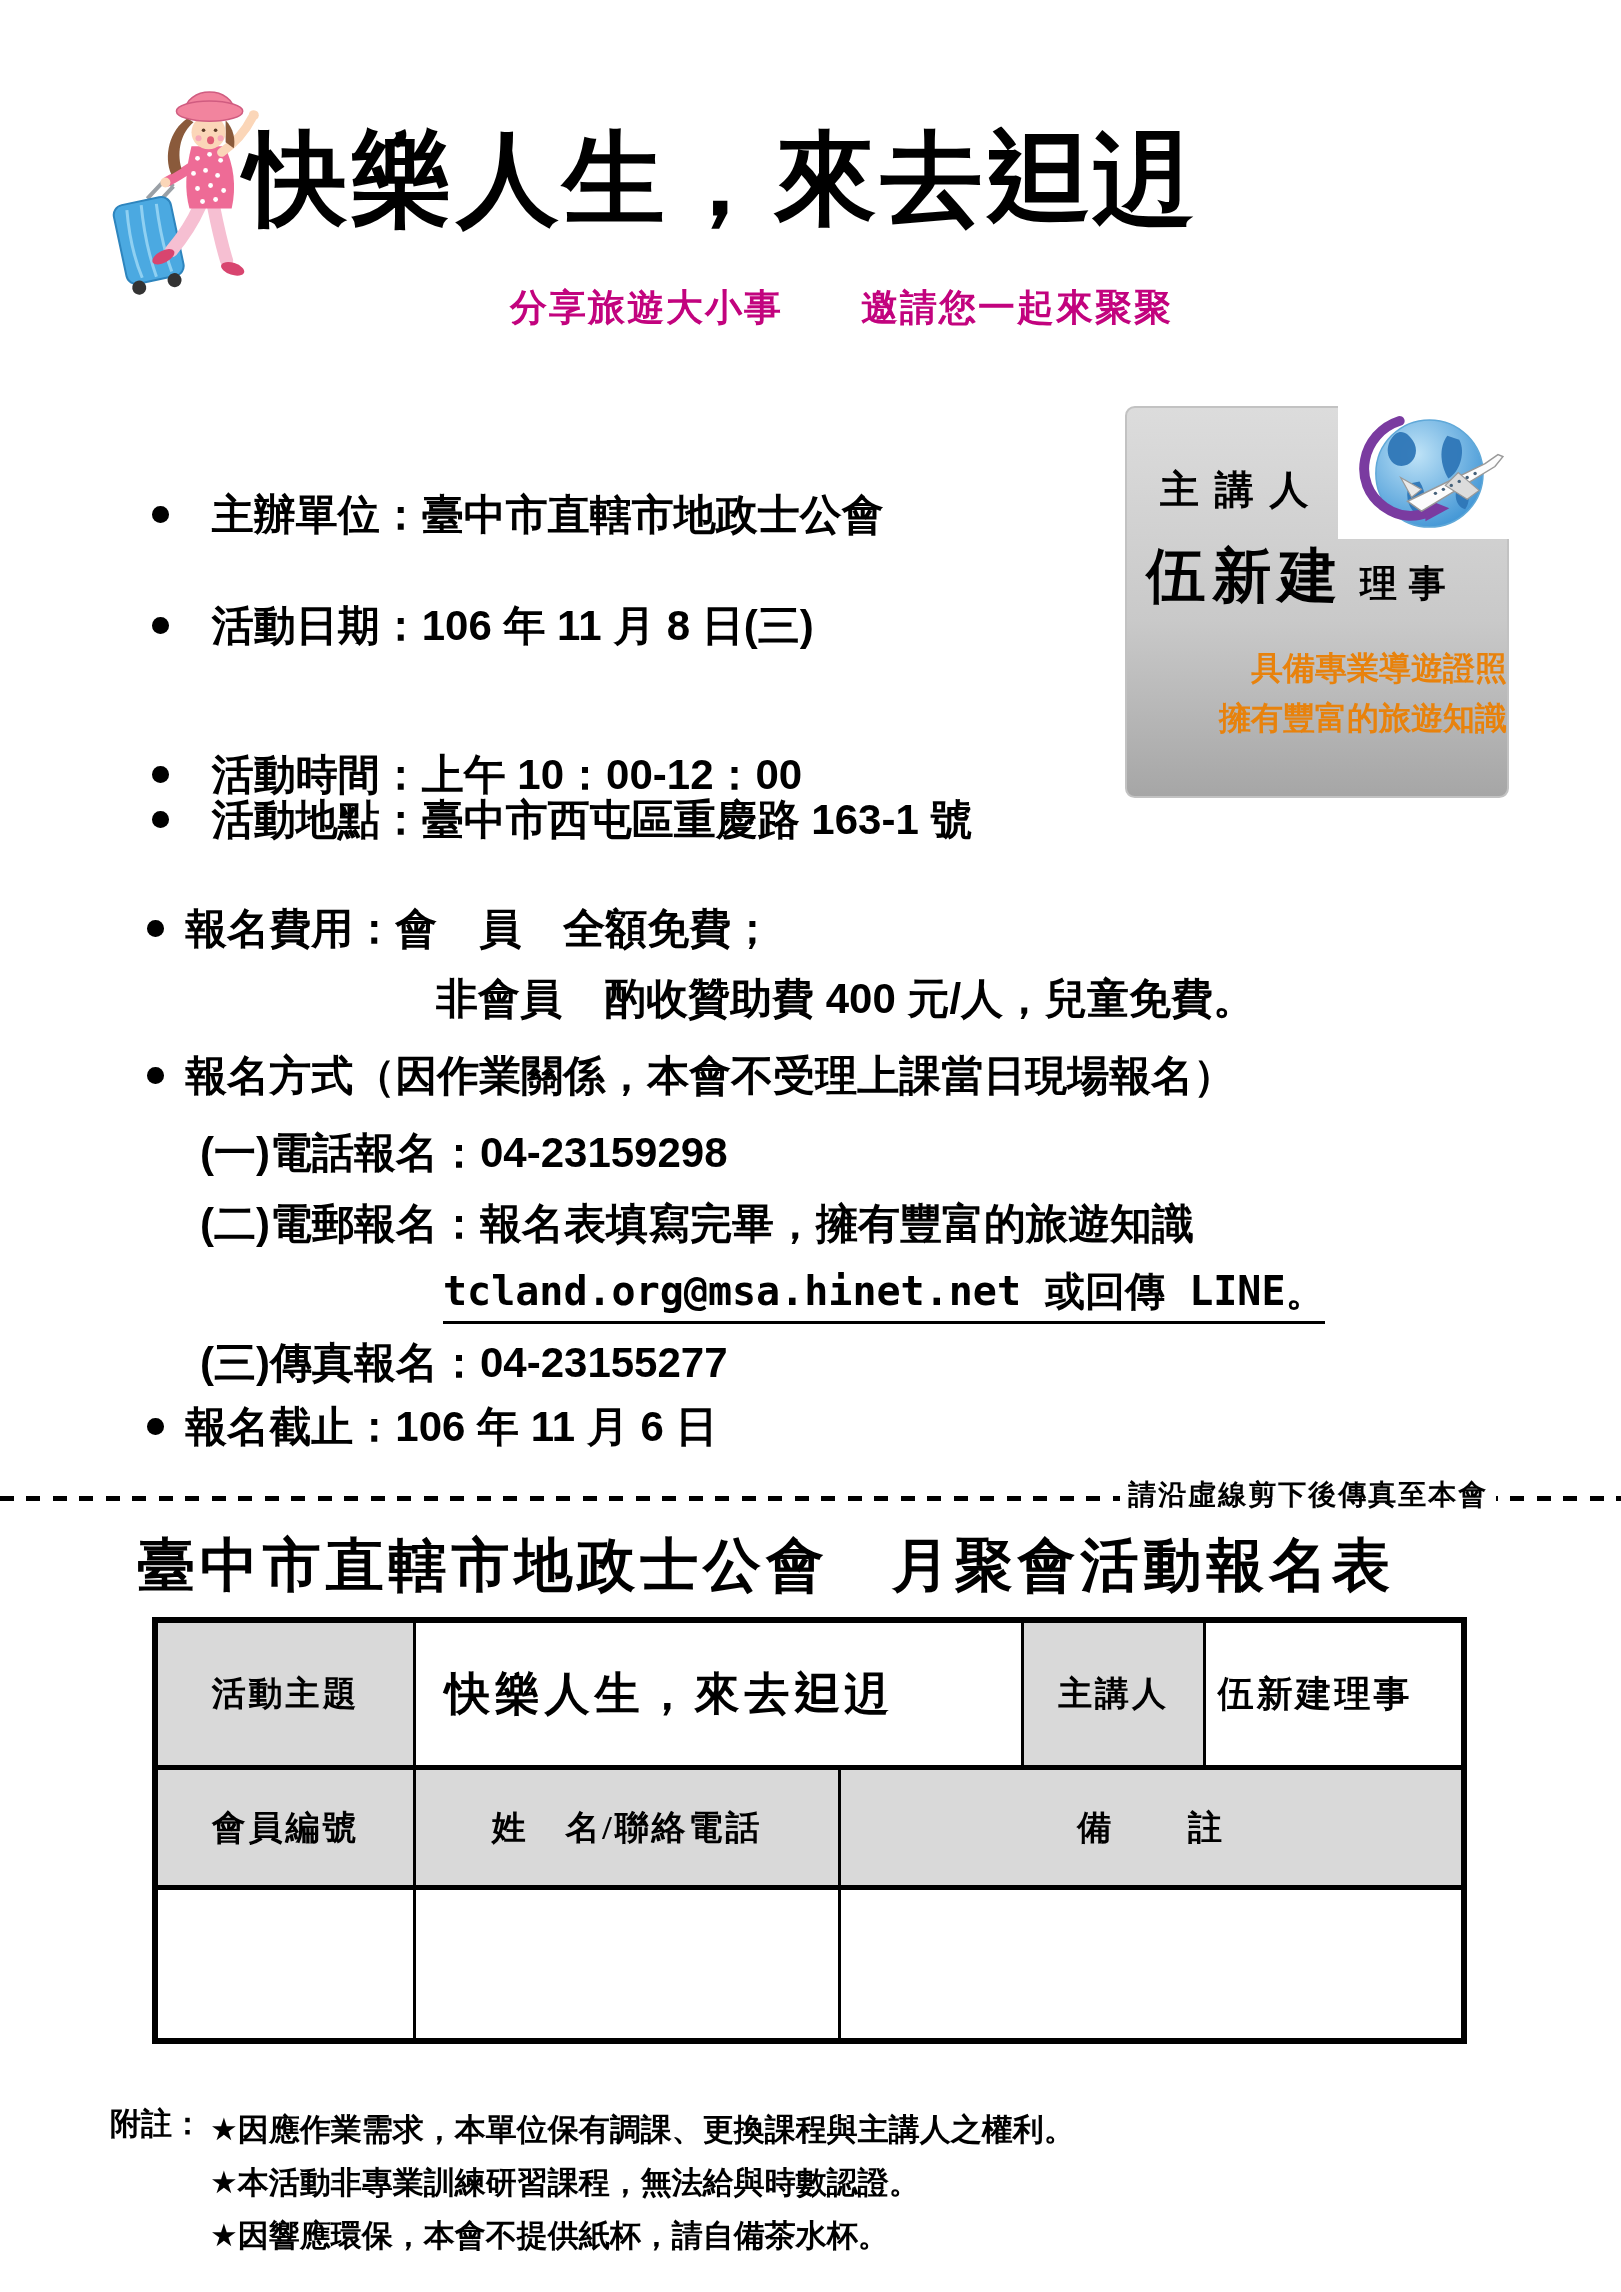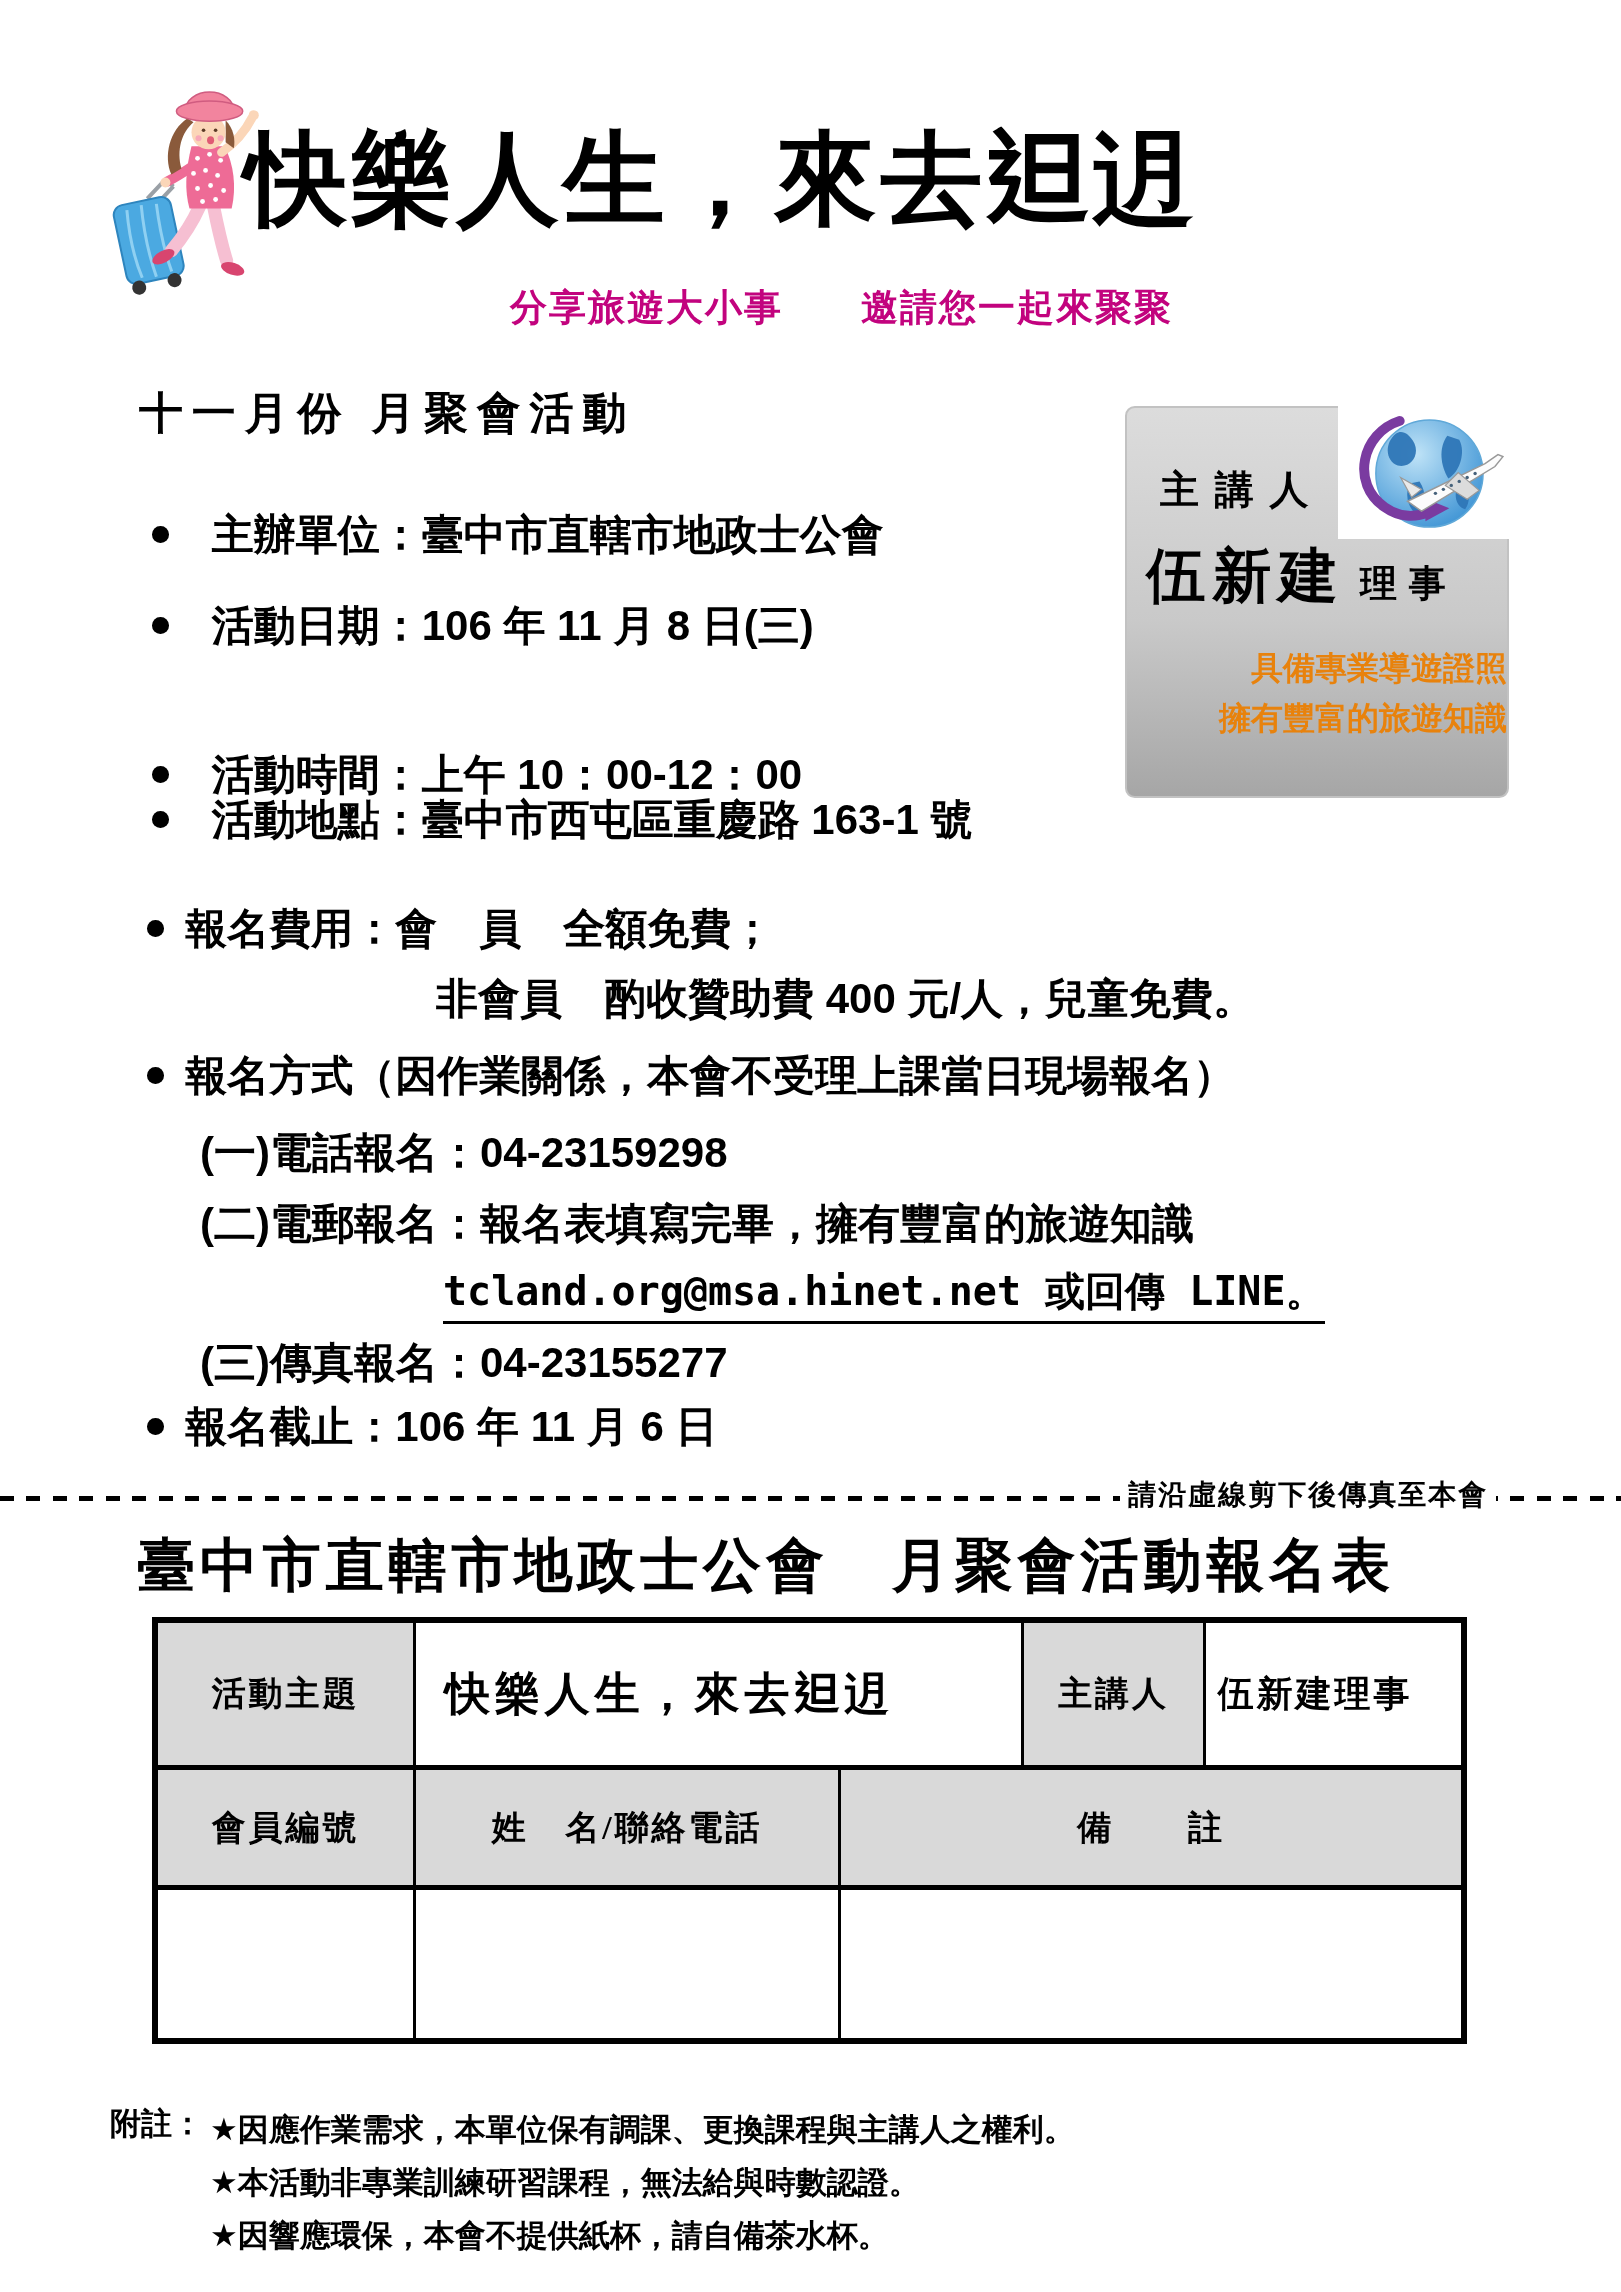--- a/index.html
+++ b/index.html
@@ -152,21 +152,20 @@
     <circle cx="113" cy="60" r="3" fill="#F8A8B8"></circle>
 
     <path d="M78,32 a24,18 0 0 1 48,0 Z" fill="#F2849E" stroke="#D05C80" stroke-width="1.5"></path>
     <ellipse cx="102" cy="33" rx="33" ry="10" fill="#F2849E" stroke="#D05C80" stroke-width="1.5"></ellipse>
   </svg>
 
   <h1 class="main-title">快樂人生，來去𨑨迌</h1>
 
   <div class="subtitle">分享旅遊大小事　　邀請您一起來聚聚</div>
 
-  <h2 class="section-heading">十一月份 月聚會活動</h2>
 
   <div class="speaker-card">
     <svg class="globe-box" viewBox="0 0 172 134" xmlns="http://www.w3.org/2000/svg" aria-hidden="true">
       <defs>
         <radialGradient id="gocean" cx="38%" cy="32%" r="75%">
           <stop offset="0%" stop-color="#BFE3F7"></stop>
           <stop offset="100%" stop-color="#3D93D4"></stop>
         </radialGradient>
       </defs>
       <rect x="0" y="0" width="172" height="134" fill="#fff"></rect>
@@ -196,21 +195,21 @@
     <div class="speaker-name-row">
       <span class="speaker-name">伍新建</span>
       <span class="speaker-name-title">理事</span>
     </div>
     <div class="speaker-desc">
       <div>具備專業導遊證照</div>
       <div>擁有豐富的旅遊知識</div>
     </div>
   </div>
 
-  <div class="line ga" style="left:152px;top:506px;">
+  <div class="line ga" style="left:152px;top:486px;">
     <span class="dot"></span>
     <span>主辦單位：臺中市直轄市地政士公會</span>
   </div>
   <div class="line ga" style="left:152px;top:597px;">
     <span class="dot"></span>
     <span>活動日期：106 年 11 月 8 日(三)</span>
   </div>
   <div class="line ga" style="left:152px;top:698px;margin-top:48px;">
     <span class="dot"></span>
     <span>活動時間：上午 10：00-12：00</span>

